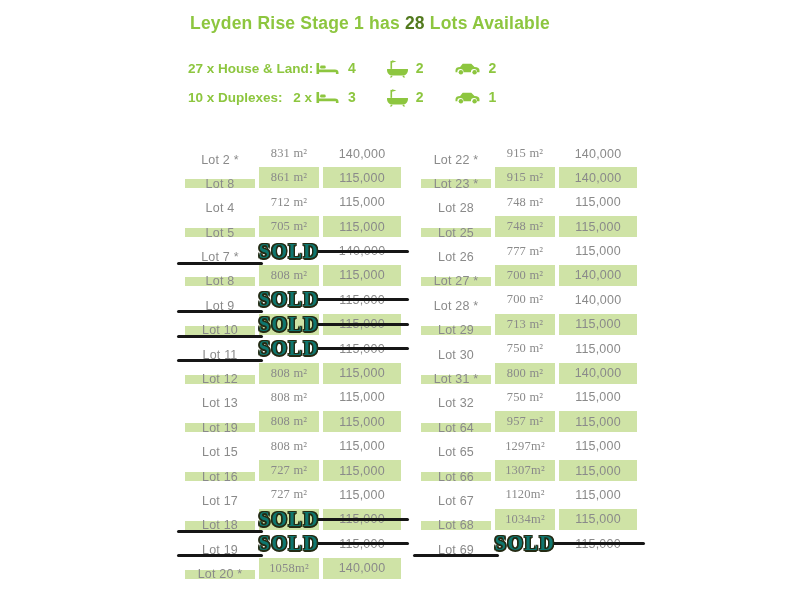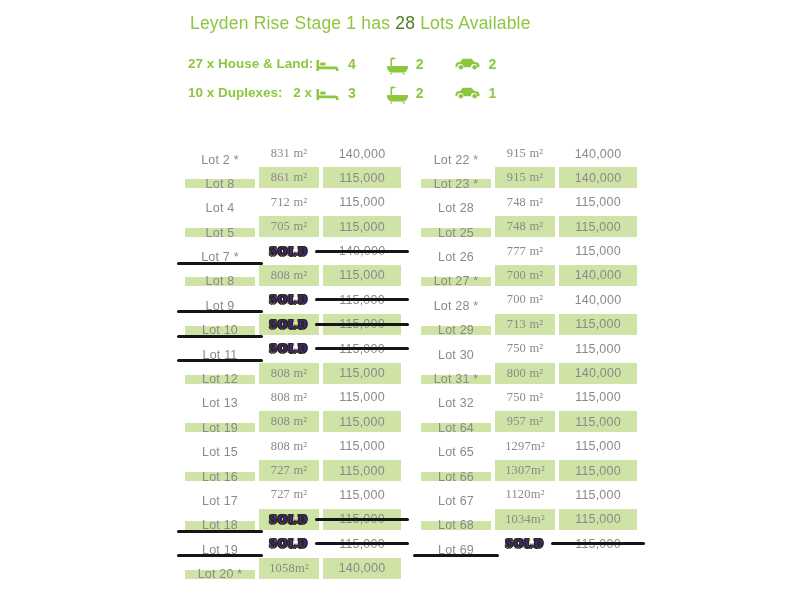--- a/index.html
+++ b/index.html
@@ -3,25 +3,25 @@
 <meta charset="utf-8">
 <style>
   html,body{margin:0;padding:0;background:#ffffff;}
   .page{
     position:relative;width:800px;height:600px;background:#ffffff;
     font-family:"Liberation Sans", sans-serif;overflow:hidden;
   }
   
   .title{
     position:absolute;left:190px;top:13px;
-    font-size:17.5px;font-weight:normal;color:#8dc63f;letter-spacing:.2px;white-space:nowrap;
+    font-size:17.5px;font-weight:bold;color:#8dc63f;letter-spacing:.2px;white-space:nowrap;
   }
   .title .count{color:#527a1e;}
   .stat{
-    position:absolute;left:188px;height:24px;display:flex;align-items:flex-start;
+    position:absolute;left:188px;height:24px;display:flex;align-items:center;
     color:#8dc63f;font-weight:bold;font-size:13.5px;white-space:nowrap;
   }
   .stat .label{width:124px;display:flex;justify-content:space-between;align-items:center;flex:0 0 auto;}
   .stat svg{fill:#8dc63f;flex:0 0 auto;margin-left:2px;}
   .stat .num{margin-left:7px;margin-right:28px;font-size:14px;}
   
   .lot-table{position:absolute;top:143px;width:216px;}
   .lt-left{left:185px;}
   .lt-right{left:421px;}
   .row{display:flex;height:21px;margin-bottom:3.4px;position:relative;}
@@ -33,21 +33,21 @@
   .c-size{width:60px;margin-left:4px;font-family:Liberation Serif, serif;}
   .c-price{width:78px;margin-left:4px;}
   .row.shaded .cell{background:#cfe3a6;}
   .strike{
     position:absolute;left:-8px;right:-8px;top:9px;height:3px;
     background:#161616;border-radius:2px;z-index:3;
   }
   .sold-stamp{
     position:absolute;left:-8px;right:-8px;top:-2px;bottom:-2px;
     display:flex;align-items:center;justify-content:center;
-    font-size:12px;font-weight:800;letter-spacing:1.5px;color:#4c1d95;z-index:4;
+    font-size:20px;font-weight:800;letter-spacing:1.5px;color:#0f766e;z-index:4;
     text-shadow:
       -1.4px -1.4px 0 #242b14, 1.4px -1.4px 0 #242b14,
       -1.4px  1.4px 0 #242b14, 1.4px  1.4px 0 #242b14,
       -1.4px  0     0 #242b14, 1.4px  0     0 #242b14,
        0     -1.4px 0 #242b14, 0      1.8px 0 #242b14;
   }
   
   .footnote{position:absolute;left:428px;top:567px;font-size:12px;color:#979797;letter-spacing:.2px;}
 </style>
 </head>

